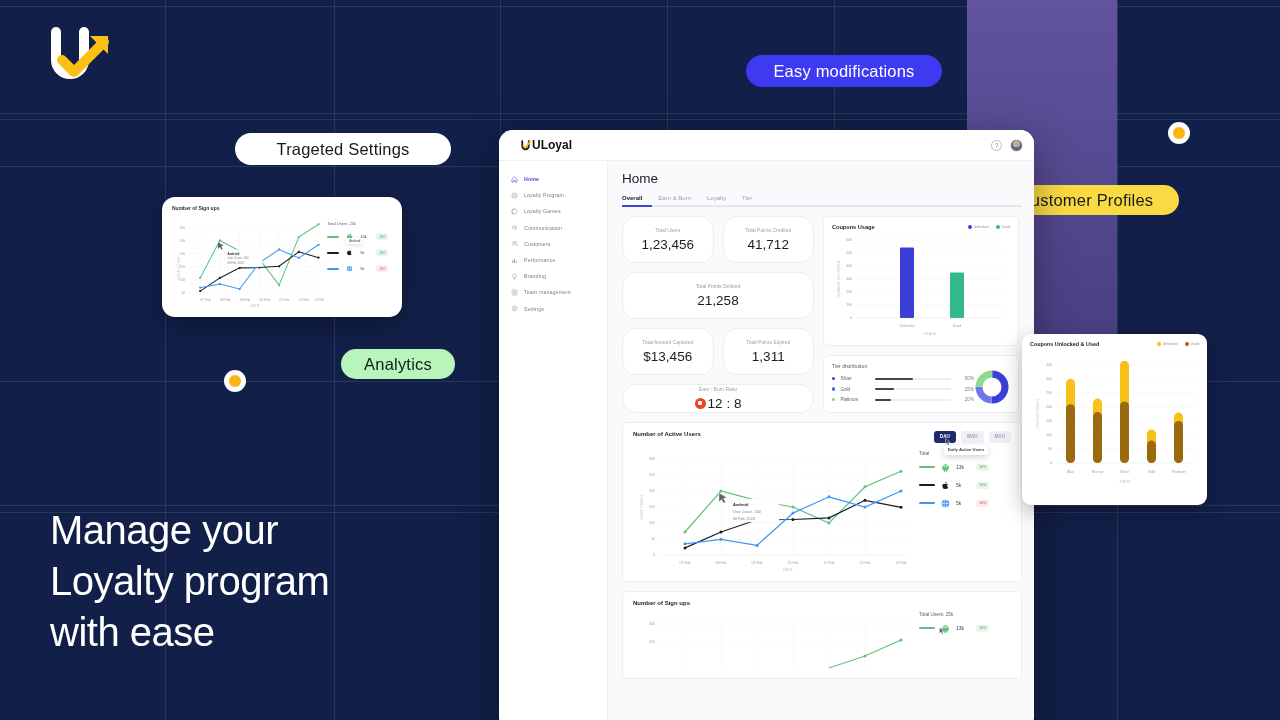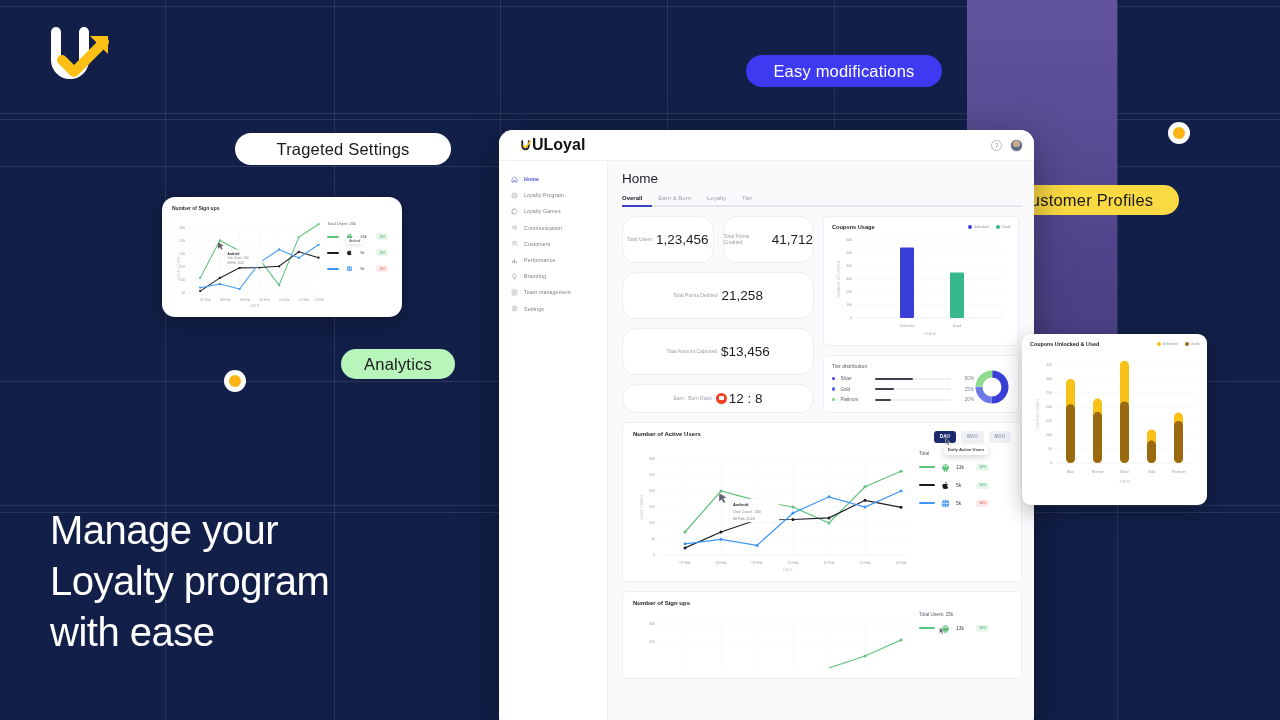--- a/index.html
+++ b/index.html
@@ -75,21 +75,21 @@
   .dash {
     position: absolute; left: 499px; top: 130px; width: 535px; height: 600px;
     background: #fff; border-radius: 14px; box-shadow: 0 10px 40px rgba(0,0,0,.35);
     overflow: hidden;
   }
   .dash-top {
     height: 31px; background: #fff; display: flex; align-items: center;
     justify-content: space-between; padding: 0 11px 0 20px;
     border-bottom: 1px solid #f0f0f3;
   }
-  .brand { display: flex; align-items: center; font-size: 16px; font-weight: 700; color: #111; }
+  .brand { display: flex; align-items: center; font-size: 12px; font-weight: 700; color: #111; }
   .brand .u { position: relative; width: 13px; height: 13px; margin-right: 0px; }
   .top-icons { display: flex; align-items: center; gap: 8px; }
   .help-ico {
     width: 11px; height: 11px; border-radius: 50%; border: 1px solid #b9bcc6;
     color: #8b8f9a; font-size: 7px; display:flex; align-items:center; justify-content:center;
   }
   .avatar {
     width: 13px; height: 13px; border-radius: 50%;
     background: radial-gradient(circle at 50% 35%, #c9a98a 0 38%, #5c6b8a 39% 100%);
     border: 1px solid #e4e6ec;
@@ -109,21 +109,21 @@
   .tabs { display: flex; gap: 16px; font-size: 6px; color: #9da1ad; position: relative; }
   .tab.active { color: #22252e; font-weight: 700; }
   .tab-underline { height: 1.6px; background: #e6e7ec; margin: 4px 0 9px 0; position: relative; }
   .tab-underline::before { content:""; position:absolute; left:0; top:0; width:30px; height:1.6px; background:#3d47c4; }
 
   .row { display: flex; gap: 9px; }
   .kpi-col { display: flex; flex-direction: column; gap: 9px; width: 192px; }
   .kpi-row { display: flex; gap: 9px; }
   .kpi {
     flex: 1; background: #fff; border: 1px solid #eceef3; border-radius: 14px;
-    height: 47px; display: flex; flex-direction: row; align-items: center;
+    height: 47px; display: flex; flex-direction: column; align-items: center;
     justify-content: center; gap: 4px;
   }
   .kpi-label { font-size: 5px; color: #9da1ad; }
   .kpi-value { font-size: 13.5px; color: #1b1d24; }
   .kpi-wide { height: 46px; }
   .ratio-line { display: flex; align-items: center; gap: 2px; }
   .ratio-ico {
     width: 11px; height: 11px; border-radius: 50%; background: #ef4323;
     display: flex; align-items: center; justify-content: center;
   }
@@ -477,20 +477,24 @@
             <div class="kpi">
               <span class="kpi-label">Total Points Debited</span>
               <span class="kpi-value">21,258</span>
             </div>
           </div>
           <div class="kpi-row">
             <div class="kpi">
               <span class="kpi-label">Total Amount Captured</span>
               <span class="kpi-value">$13,456</span>
             </div>
+            <div class="kpi">
+              <span class="kpi-label">Total Points Expired</span>
+              <span class="kpi-value">1,311</span>
+            </div>
           </div>
           <div class="kpi kpi-wide">
             <span class="kpi-label">Earn : Burn Ratio</span>
             <span class="ratio-line">
               <span class="ratio-ico"></span>
               <span class="kpi-value">12 : 8</span>
             </span>
           </div>
         </div>
 

